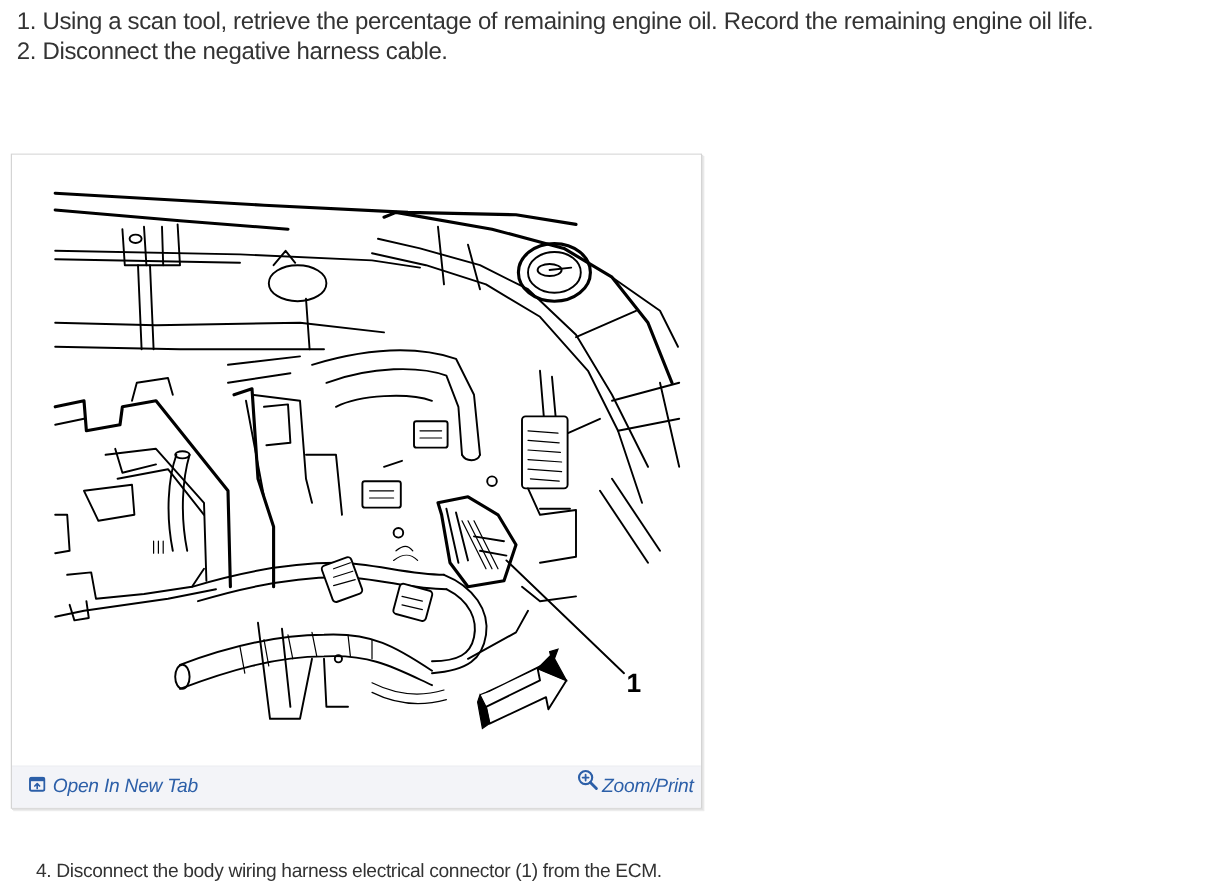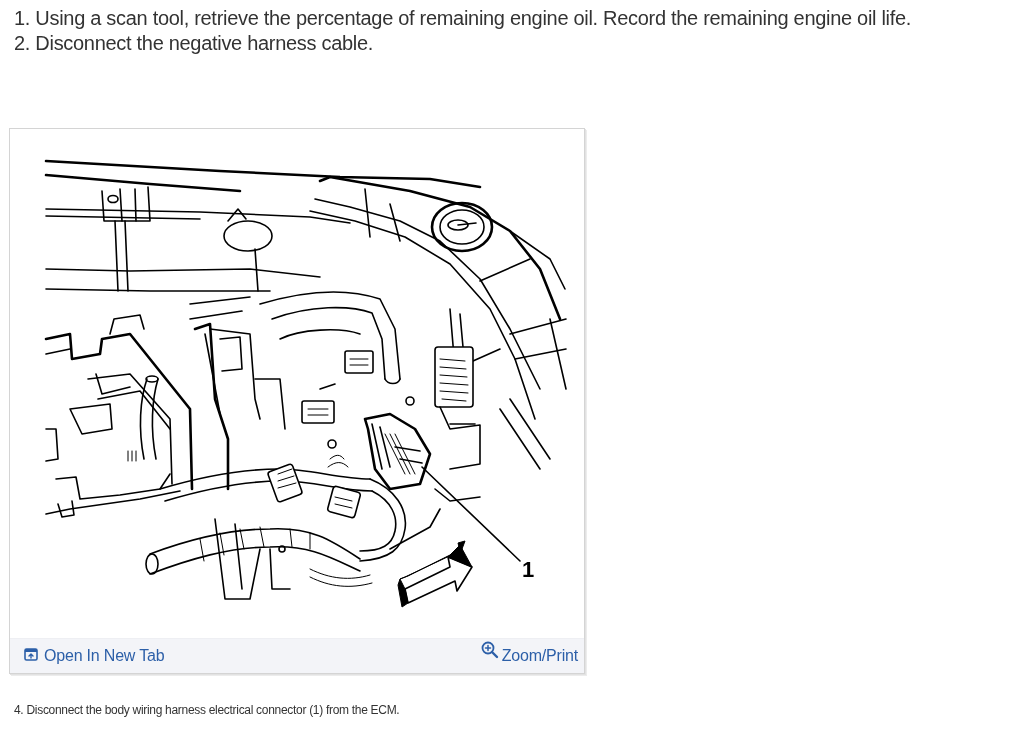--- a/index.html
+++ b/index.html
@@ -66,39 +66,40 @@
       top: 0;
       height: 34px;
       display: flex;
       align-items: center;
       color: #2c5fa8;
       font-size: 16px;
       letter-spacing: -0.2px;
       text-decoration: none;
       cursor: pointer;
       white-space: nowrap;
+      font-style: italic;
     }
     .footer-link.open-tab {
       left: 14px;
     }
     .footer-link.zoom-print {
       right: 6px;
     }
     .footer-link .icon {
       display: inline-block;
       margin-right: 6px;
     }
     .step-bottom {
       position: absolute;
       left: 14px;
       top: 698px;
-      margin: 0;
+      margin: 16px;
       padding: 0;
       list-style: none;
-      font-size: 12px;
+      font-size: 16px;
       line-height: 25px;
       letter-spacing: -0.3px;
       white-space: nowrap;
     }
     .ln { fill: none; stroke: #000; stroke-width: 1.6; stroke-linejoin: round; stroke-linecap: round; }
     .lnb { fill: none; stroke: #000; stroke-width: 2.6; stroke-linejoin: round; stroke-linecap: round; }
     .lnt { fill: none; stroke: #000; stroke-width: 1; stroke-linejoin: round; stroke-linecap: round; }
     .fillw { fill: #fff; stroke: #000; stroke-width: 1.6; stroke-linejoin: round; }
     .fillb { fill: #000; stroke: #000; stroke-width: 1; }
     .callout-text { font-family: "Liberation Sans", "DejaVu Sans", sans-serif; font-size: 22px; font-weight: bold; fill: #000; }

